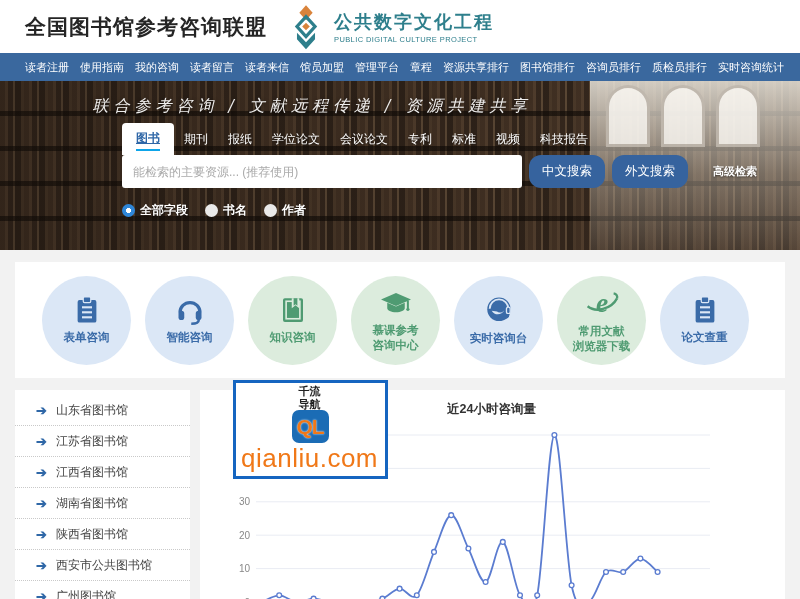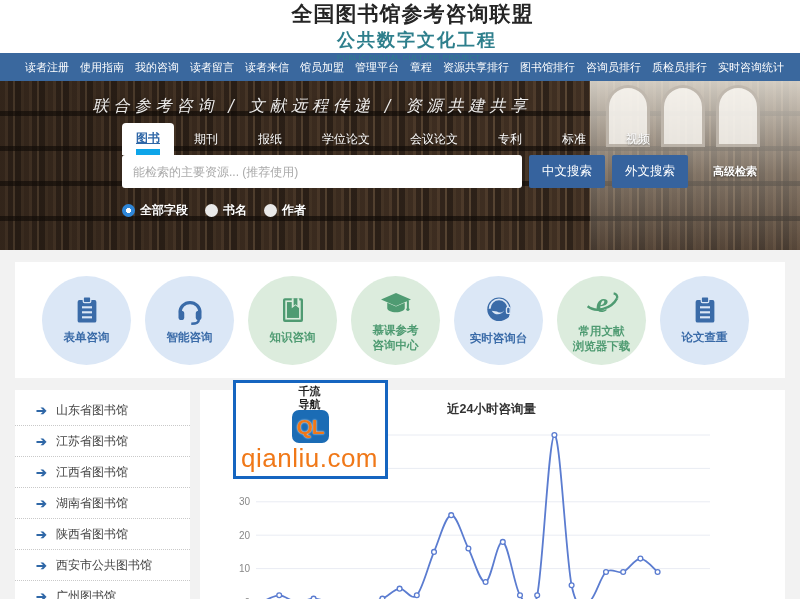--- a/index.html
+++ b/index.html
@@ -1,20 +1,20 @@
 <!DOCTYPE html>
 <html><head>
 <meta charset="utf-8">
 <style>
   * { margin:0; padding:0; box-sizing:border-box; }
   html,body { width:800px; height:599px; overflow:hidden; background:#f2f2f2;
               font-family:"Liberation Sans", sans-serif; }
 
   
-  .header { height:53px; background:#fff; display:flex; align-items:center; padding-left:25px;flex-direction:column; }
+  .header { height:53px; background:#fff; display:flex; align-items:center; padding-left:25px; }
   .site-title { font-size:21px; font-weight:bold; color:#252525; letter-spacing:1px; }
   .logo { margin-left:20px; }
   .project { margin-left:9px; color:#2e7f8c; }
   .project-cn { font-family:"Liberation Serif", serif; font-weight:bold; font-size:18px; letter-spacing:2px; }
   .project-en { font-size:7.5px; letter-spacing:.4px; margin-top:1px; }
 
   
   .nav { height:28px; background:#3a689e; display:flex; align-items:center; padding-left:25px; gap:11px; }
   .nav-item { color:#fff; font-size:11px; white-space:nowrap; cursor:pointer; }
 
@@ -29,32 +29,32 @@
   .hero-light { position:absolute; right:0; top:0; width:210px; height:100%;
     background:linear-gradient(180deg, rgba(236,231,221,.85), rgba(190,180,166,.5) 55%, rgba(120,108,96,.3));
     pointer-events:none; }
   .arch { position:absolute; top:4px; width:44px; height:62px; border-radius:22px 22px 0 0;
     background:rgba(252,250,245,.8); border:3px solid rgba(130,118,104,.45); }
   .hero-tagline { position:absolute; top:15px; left:0; width:78%; text-align:center;
     font-family:"DejaVu Serif", serif; font-style:italic; font-size:16px; color:#fff;
     letter-spacing:5px; opacity:.92; text-shadow:0 1px 4px rgba(0,0,0,.7); white-space:nowrap; }
   .hero-content { position:absolute; left:122px; top:42px; }
   .tabs { display:flex; align-items:flex-end; }
-  .tab { color:#fff; font-size:12px; padding:6px 20px 7px; cursor:pointer; white-space:nowrap;
+  .tab { color:#fff; font-size:12px; padding:6px 10px 7px; cursor:pointer; white-space:nowrap;
          text-shadow:0 1px 2px rgba(0,0,0,.5); }
   .tab.active { background:#fff; color:#2f67a7; font-weight:bold; border-radius:4px 4px 0 0;
                 padding:7px 14px 8px; text-shadow:none; }
-  .tab.active .tab-text { border-bottom:6px solid #0ea5e9; padding-bottom:4px;text-decoration:underline; }
+  .tab.active .tab-text { border-bottom:2px solid #0ea5e9; padding-bottom:4px;text-decoration:underline; }
   .search-row { display:flex; align-items:center; }
   .search-input { width:400px; height:33px; border:none; border-radius:3px; background:#fff;
                   padding:12px 11px; font-size:12px; color:#333; outline:none;
                   font-family:"Liberation Sans", sans-serif; }
   .search-input::placeholder { color:#aaa; }
   .btn { height:33px; padding:0 13px; background:#36639e; color:#fff; font-size:12.5px; border:none;
-         margin-left:7px; cursor:pointer; border-radius:2px; white-space:nowrap;
+         margin-left:7px; cursor:pointer; border-radius:12px; white-space:nowrap;
          font-family:"Liberation Sans", sans-serif; }
   .advanced { color:#fff; font-size:11px; font-weight:bold; margin-left:25px; cursor:pointer;
               text-shadow:0 1px 2px rgba(0,0,0,.5); white-space:nowrap; }
   .radio-row { display:flex; align-items:center; margin-top:14px; gap:17px; }
   .radio-opt { display:flex; align-items:center; gap:5px; color:#fff; font-size:12px; font-weight:bold;
                cursor:pointer; text-shadow:0 1px 2px rgba(0,0,0,.6); }
   .radio-dot { width:13px; height:13px; border-radius:50%; background:#e9e9e9; display:inline-block; }
   .radio-dot.selected { background:radial-gradient(circle, #fff 0 2.5px, #2e86d8 2.6px); }
 
   
@@ -130,20 +130,21 @@
   <div class="hero-content">
     <div class="tabs">
       <span class="tab active"><span class="tab-text">图书</span></span>
       <span class="tab">期刊</span>
       <span class="tab">报纸</span>
       <span class="tab">学位论文</span>
       <span class="tab">会议论文</span>
       <span class="tab">专利</span>
       <span class="tab">标准</span>
       <span class="tab">视频</span>
+      <span class="tab">科技报告</span>
     </div>
     <div class="search-row">
       <input class="search-input" type="text" placeholder="能检索的主要资源... (推荐使用)" style="">
       <button class="btn">中文搜索</button>
       <button class="btn">外文搜索</button>
       <span class="advanced">高级检索</span>
     </div>
     <div class="radio-row">
       <span class="radio-opt">
         <span class="radio-dot selected"></span>

